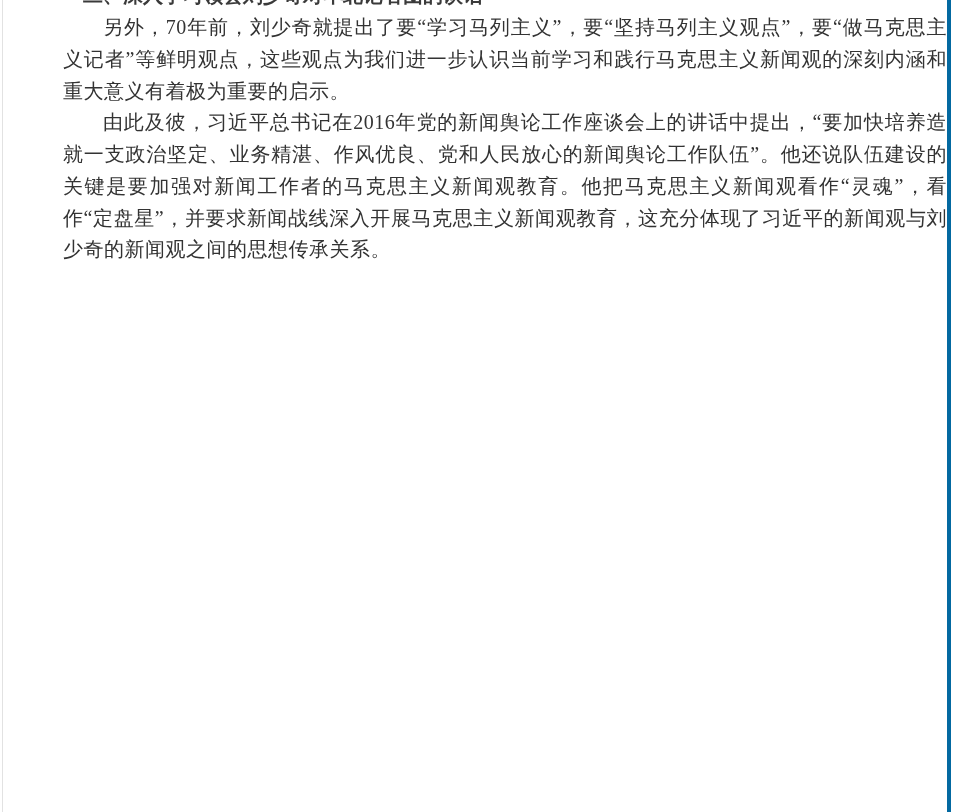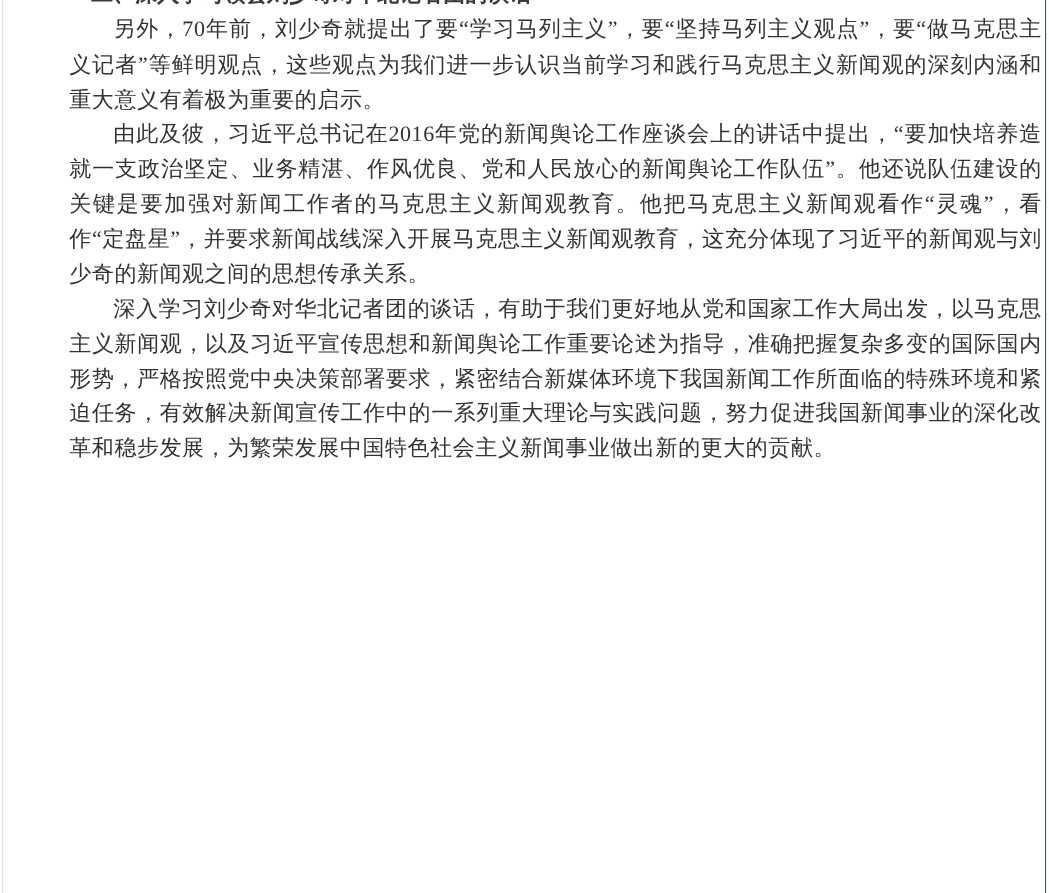--- a/index.html
+++ b/index.html
@@ -11,21 +11,21 @@
     font-family: "Liberation Serif", serif;
   }
   .page {
     position: absolute;
     left: 2px;
     top: 0;
     width: 949px;
     height: 812px;
     background: #ffffff;
     border-left: 1px solid #e2e2e2;
-    border-right: 1px solid #0369a1;
+    border-right: 4px solid #0369a1;
   }
   .content {
     margin-left: 60px;
     width: 884px;
     color: #333333;
   }
   .clipped-line {
     height: 6px;
     overflow: hidden;
     margin-bottom: 6px;
@@ -54,16 +54,15 @@
 <body>
 
 <div class="page">
   <div class="content">
     <div class="clipped-line">
       <span>二、深入学习领会刘少奇对华北记者团的谈话</span>
     </div>
     <div class="article">
       <p>另外，70年前，刘少奇就提出了要“学习马列主义”，要“坚持马列主义观点”，要“做马克思主义记者”等鲜明观点，这些观点为我们进一步认识当前学习和践行马克思主义新闻观的深刻内涵和重大意义有着极为重要的启示。</p>
       <p>由此及彼，习近平总书记在2016年党的新闻舆论工作座谈会上的讲话中提出，“要加快培养造就一支政治坚定、业务精湛、作风优良、党和人民放心的新闻舆论工作队伍”。他还说队伍建设的关键是要加强对新闻工作者的马克思主义新闻观教育。他把马克思主义新闻观看作“灵魂”，看作“定盘星”，并要求新闻战线深入开展马克思主义新闻观教育，这充分体现了习近平的新闻观与刘少奇的新闻观之间的思想传承关系。</p>
-      <p>深入学习刘少奇对华北记者团的谈话，有助于我们更好地从党和国家工作大局出发，以马克思主义新闻观，以及习近平宣传思想和新闻舆论工作重要论述为指导，准确把握复杂多变的国际国内形势，严格按照党中央决策部署要求，紧密结合新媒体环境下我国新闻工作所面临的特殊环境和紧迫任务，有效解决新闻宣传工作中的一系列重大理论与实践问题，努力促进我国新闻事业的深化改革和稳步发展，为繁荣发展中国特色社会主义新闻事业做出新的更大的贡献。</p>
     </div>
   </div>
 </div>
 
 </body></html>

